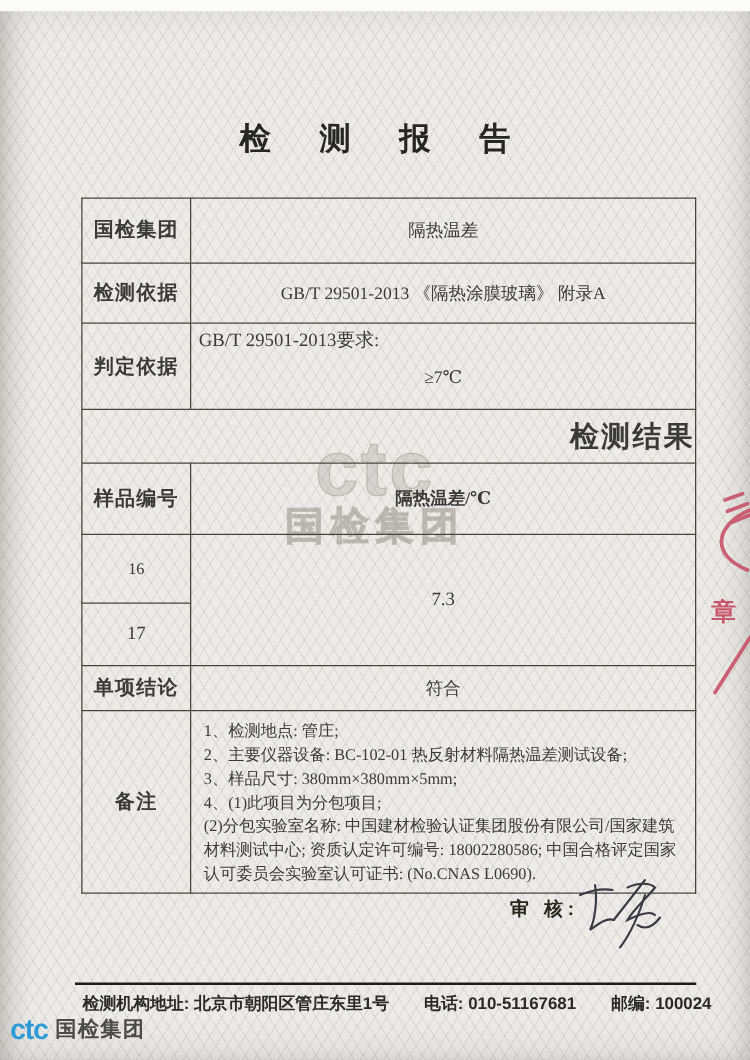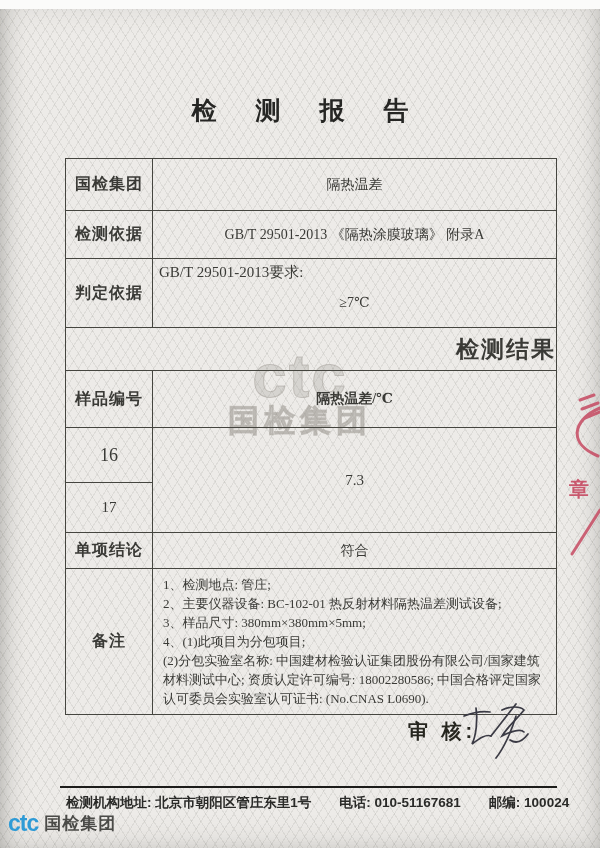--- a/index.html
+++ b/index.html
@@ -53,21 +53,21 @@
   .req-val{ text-align:center;margin-top:12px;font-size:14px; }
   .col-hd{ font-weight:bold;font-size:15px; }
   td.remarks{vertical-align:middle;}
   .remarks-body{
     padding:6px 10px 6px 10px;text-align:left;
     font-family:"Liberation Serif","DejaVu Serif",serif;
     font-size:13px;line-height:19px;color:#3a3a36;
   }
   .remarks-body div{margin:0;}
 
-  .review{position:absolute;top:718px;left:408px;font-size:20px;font-weight:bold;color:#26261f;letter-spacing:4px;}
+  .review{position:absolute;top:718px;left:408px;font-size:15px;font-weight:bold;color:#26261f;letter-spacing:4px;}
   .signature{position:absolute;top:696px;left:458px;pointer-events:none;}
 
   .watermark{
     position:absolute;top:348px;left:200px;width:200px;text-align:center;
     pointer-events:none;user-select:none;
     color:rgba(152,148,140,.26);
     -webkit-text-stroke:1px rgba(148,144,136,.42);
   }
   .wm-ctc{font-size:62px;font-weight:800;letter-spacing:2px;line-height:56px;font-family:"Liberation Sans","DejaVu Sans",sans-serif;}
   .wm-txt{font-size:31px;font-weight:800;letter-spacing:5px;line-height:34px;}
@@ -122,21 +122,21 @@
       </td>
     </tr>
     <tr style="height:43px">
       <td class="results-hd" colspan="2">检测结果</td>
     </tr>
     <tr style="height:57px">
       <td class="lbl">样品编号</td>
       <td class="val col-hd">隔热温差/℃</td>
     </tr>
     <tr style="height:55px">
-      <td class="val" style="font-size:18px">16</td>
+      <td class="val" style="font-size:13px">16</td>
       <td class="val" rowspan="2" style="font-size:15px">7.3</td>
     </tr>
     <tr style="height:50px">
       <td class="val" style="font-size:15px">17</td>
     </tr>
     <tr style="height:36px">
       <td class="lbl">单项结论</td>
       <td class="val">符合</td>
     </tr>
     <tr style="height:132px">

